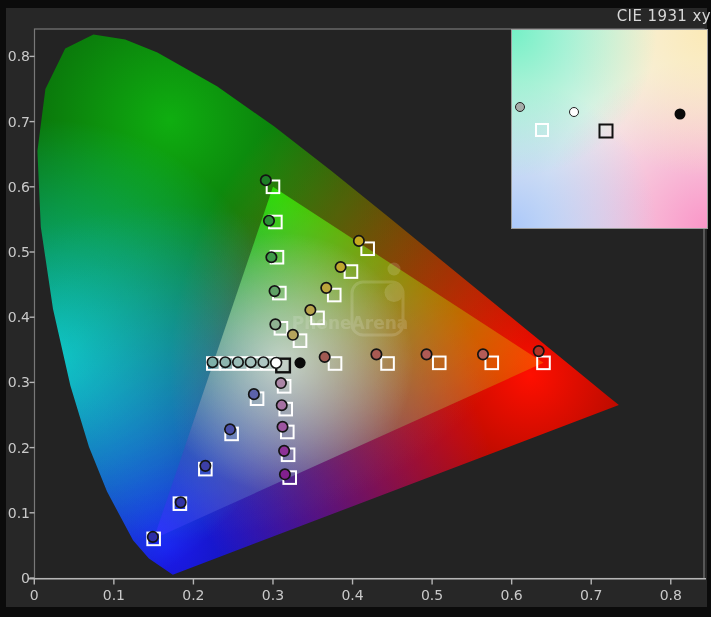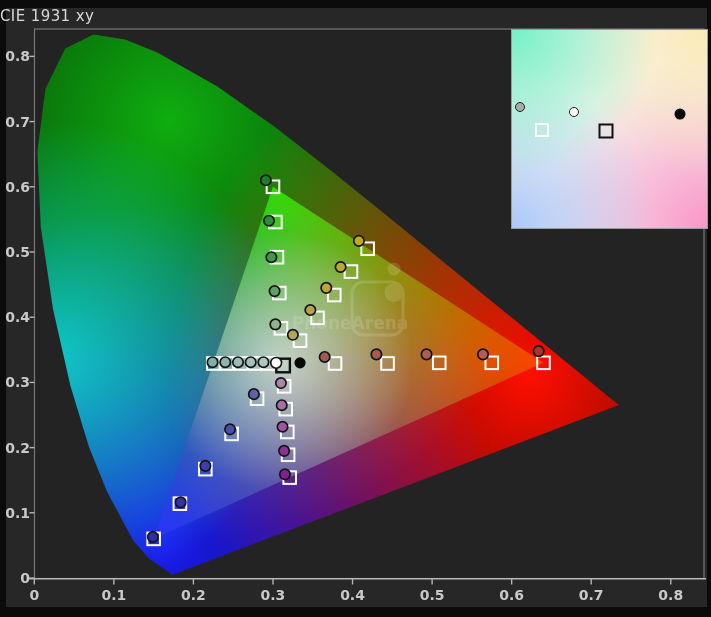--- a/index.html
+++ b/index.html
@@ -1,23 +1,23 @@
 <!DOCTYPE html>
 <html><head>
 <meta charset="utf-8">
 <style>
   html,body{margin:0;padding:0;background:#000;}
   .screen{position:relative;width:711px;height:617px;background:#0b0b0b;overflow:hidden;
           font-family:"DejaVu Sans","Liberation Sans",sans-serif;}
   .chart-area{position:absolute;left:6px;top:8px;width:701px;height:599px;background:#272727;}
-  .page-title{position:absolute;top:7px;left:0;width:711px;text-align:left;
+  .page-title{position:absolute;top:7px;left:0;width:711px;text-align:right;
               color:#d8d8d8;font-size:15px;letter-spacing:.4px;}
   #plot{position:absolute;left:0;top:0;}
   #tick-layer{position:absolute;left:0;top:0;width:711px;height:617px;pointer-events:none;}
-  .tick-label{position:absolute;color:#c9c9c9;font-size:14px;font-weight:bold;line-height:16px;}
+  .tick-label{position:absolute;color:#c9c9c9;font-size:14px;font-weight:normal;line-height:16px;}
   .x-tick{width:40px;text-align:center;top:587px;}
   .y-tick{width:29px;text-align:right;left:1px;}
   .inset{position:absolute;left:511px;top:29px;width:197px;height:200px;
          border:1px solid #9c9c9c;box-sizing:border-box;
          background:
            radial-gradient(120% 120% at 0% 0%,   rgba(110,240,196,.95) 0%, rgba(110,240,196,0) 62%),
            radial-gradient(120% 120% at 100% 0%, rgba(252,233,180,.95) 0%, rgba(252,233,180,0) 62%),
            radial-gradient(120% 120% at 0% 100%, rgba(168,198,250,.95) 0%, rgba(168,198,250,0) 62%),
            radial-gradient(130% 130% at 100% 100%, rgba(250,150,200,1) 0%, rgba(250,150,200,0) 66%),
            #f4f4ee;}

